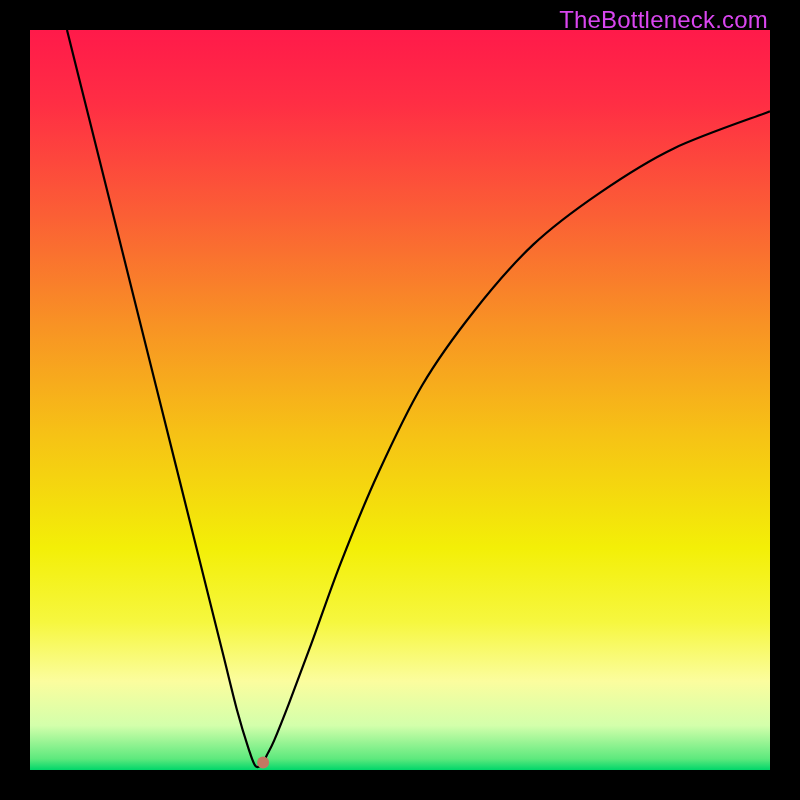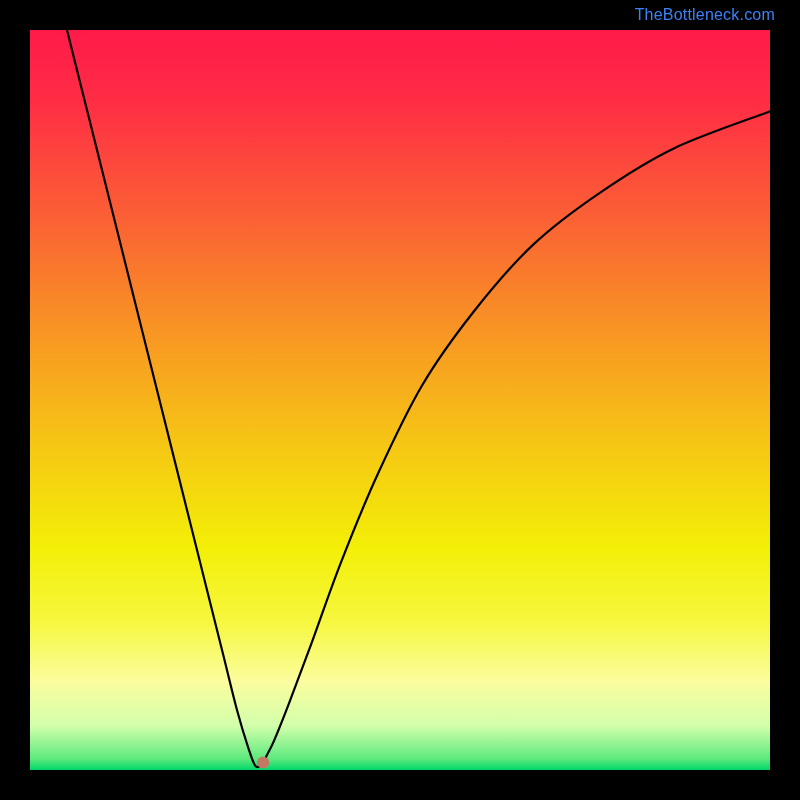--- a/index.html
+++ b/index.html
@@ -22,23 +22,23 @@
   .plot-area {
     position: absolute;
     left: 0;
     top: 0;
     width: 740px;
     height: 740px;
   }
   .watermark {
     position: absolute;
     top: 6px;
-    right: 25px;
-    color: #3b82f6;
-    font-size: 16px;
+    right: 32px;
+    color: #d946ef;
+    font-size: 24px;
     font-weight: 500;
     letter-spacing: 0.2px;
     font-family: Arial, sans-serif;
   }
 </style>
 </head>
 <body>
 
 <div class="frame">
   <svg class="plot-area" viewBox="0 0 740 740">

